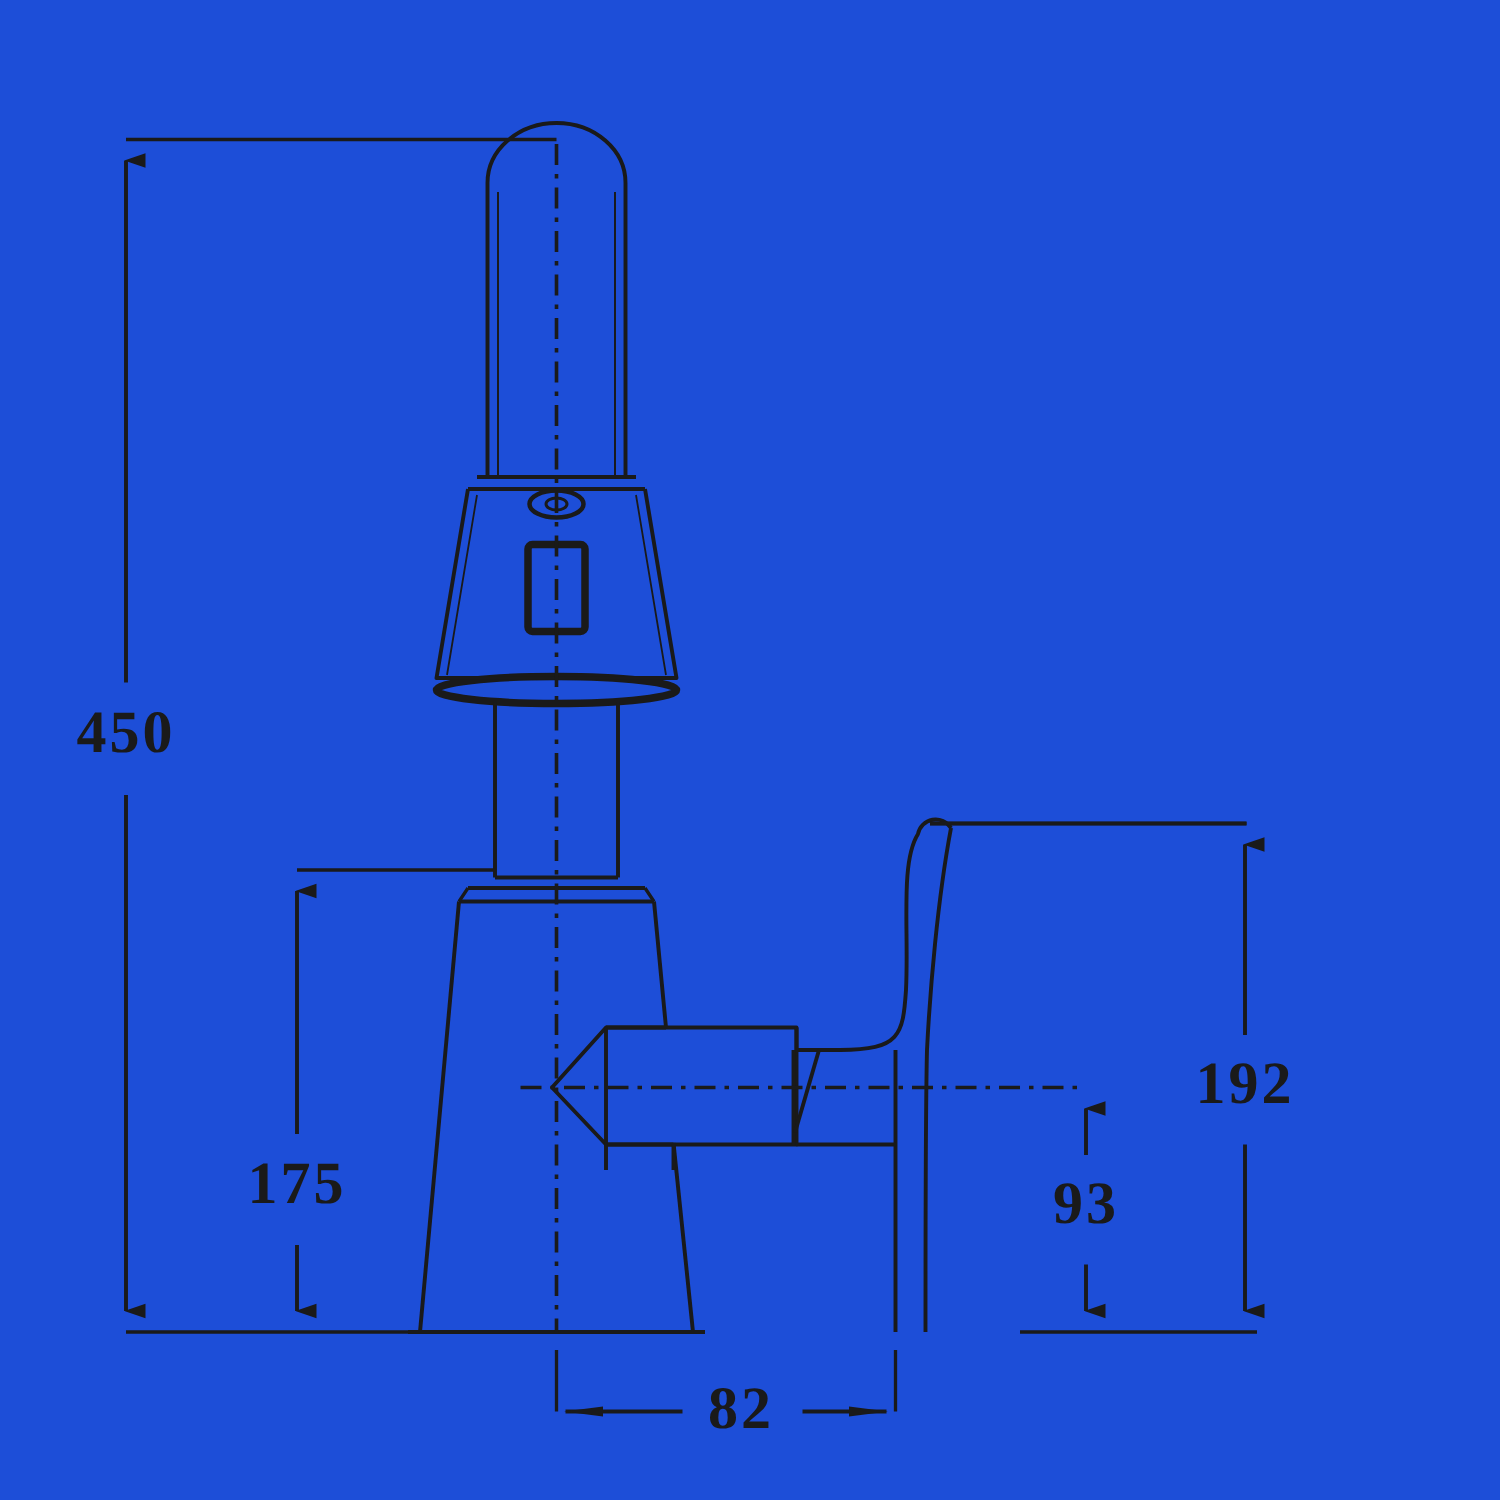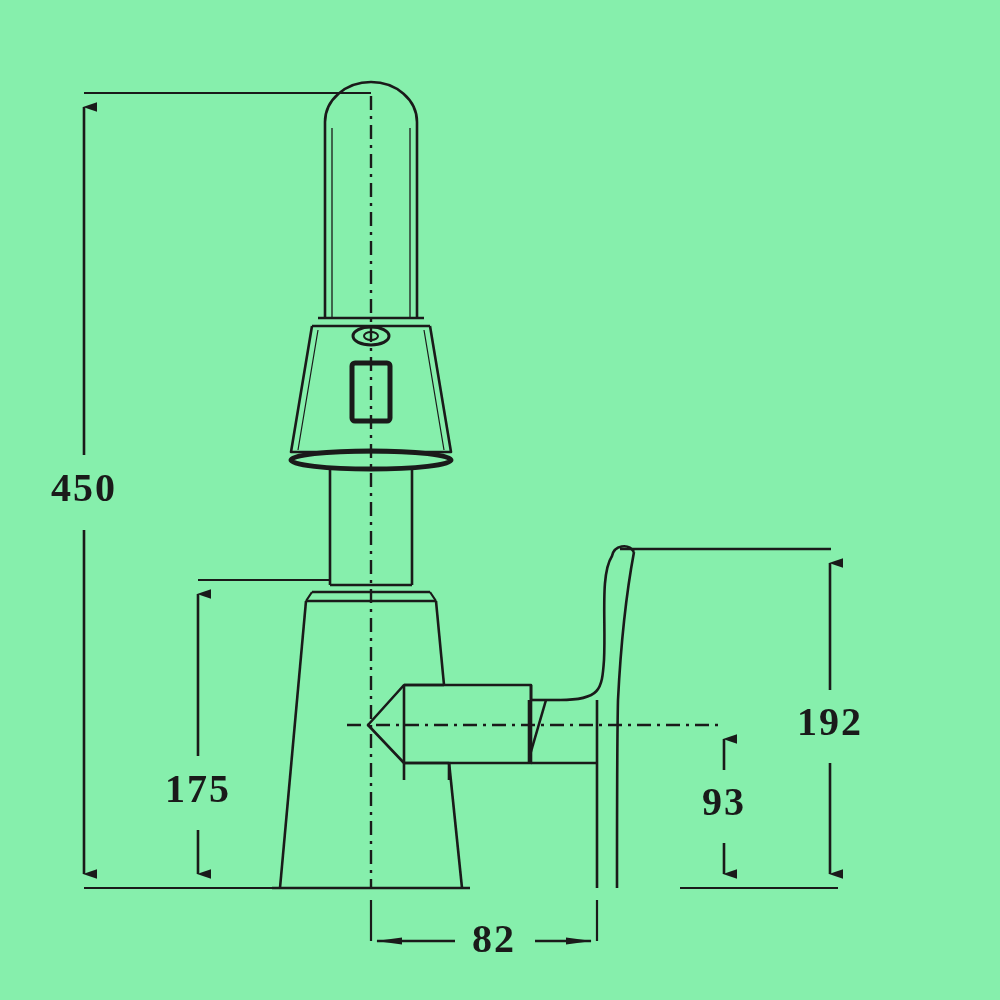--- a/index.html
+++ b/index.html
@@ -4,21 +4,21 @@
 <style>
   html, body {
     margin: 0;
     padding: 0;
     background: #ffffff;
   }
   #drawing-root {
     position: relative;
     width: 1000px;
     height: 1000px;
-    background: #86efac;
+    background: #1d4ed8;
     font-family: "Liberation Serif", "DejaVu Serif", serif;
     overflow: hidden;
   }
   #drawing-svg {
     position: absolute;
     left: 0;
     top: 0;
     width: 1000px;
     height: 1000px;
     display: block;

